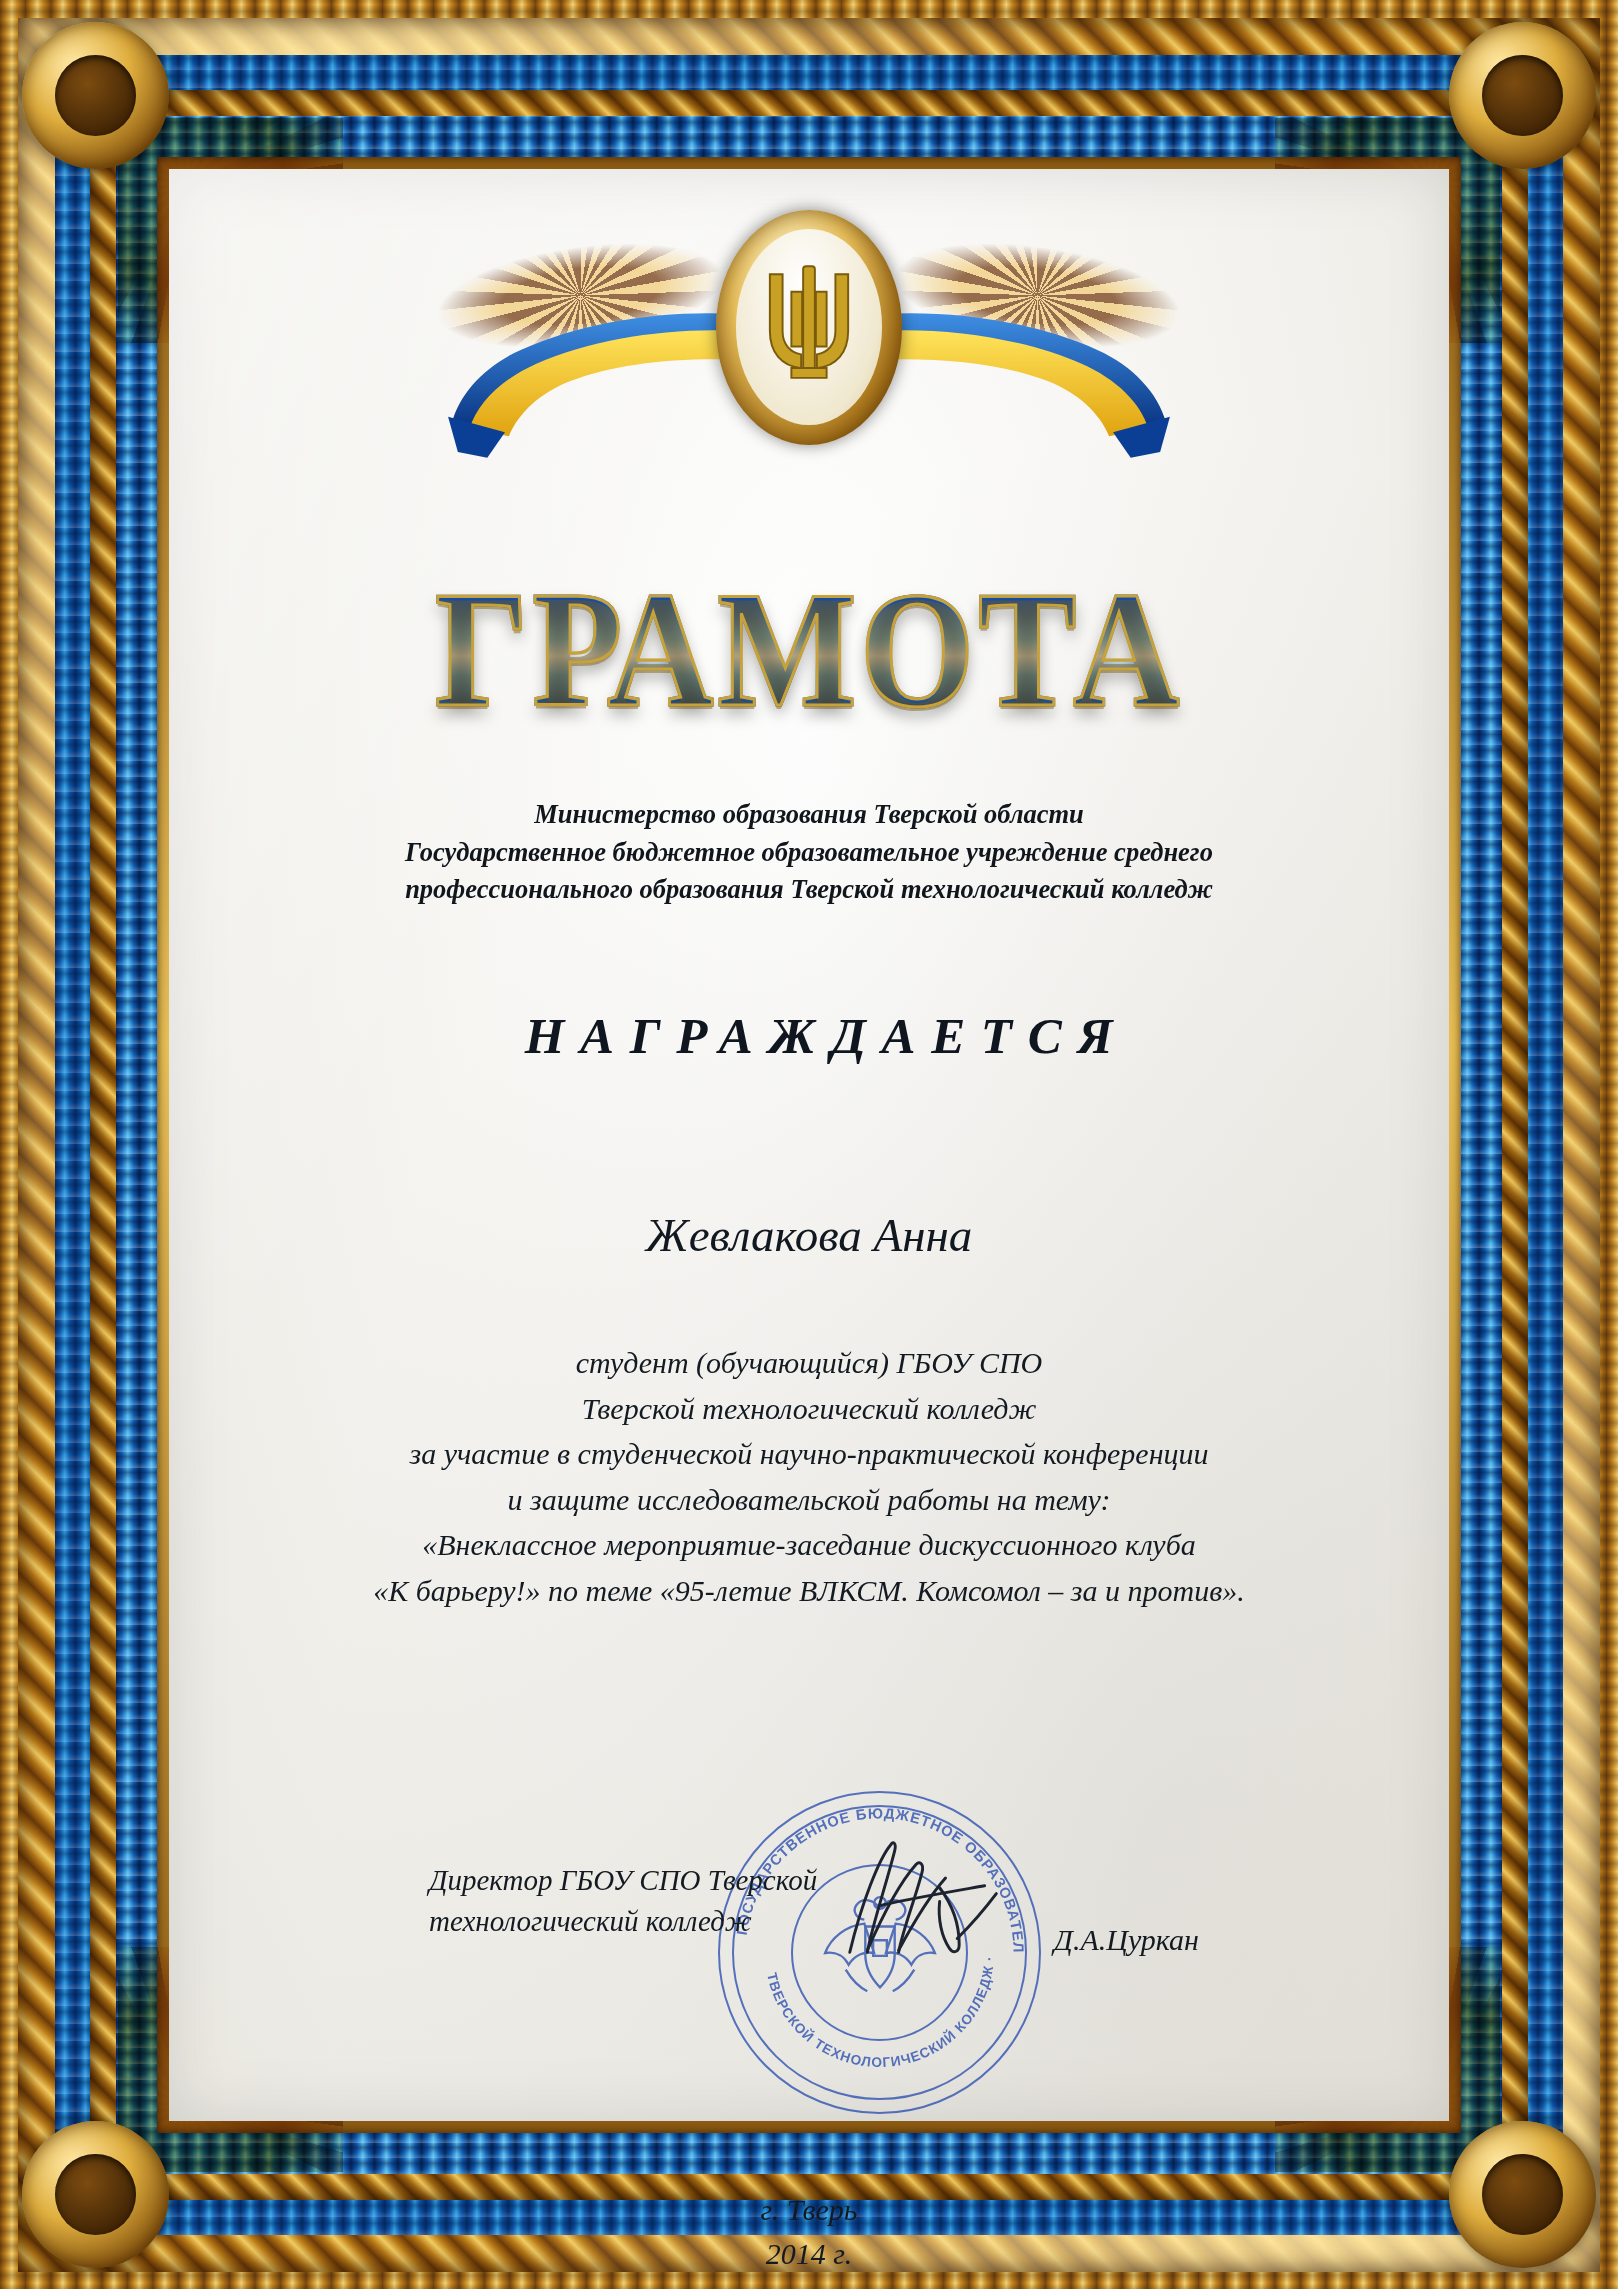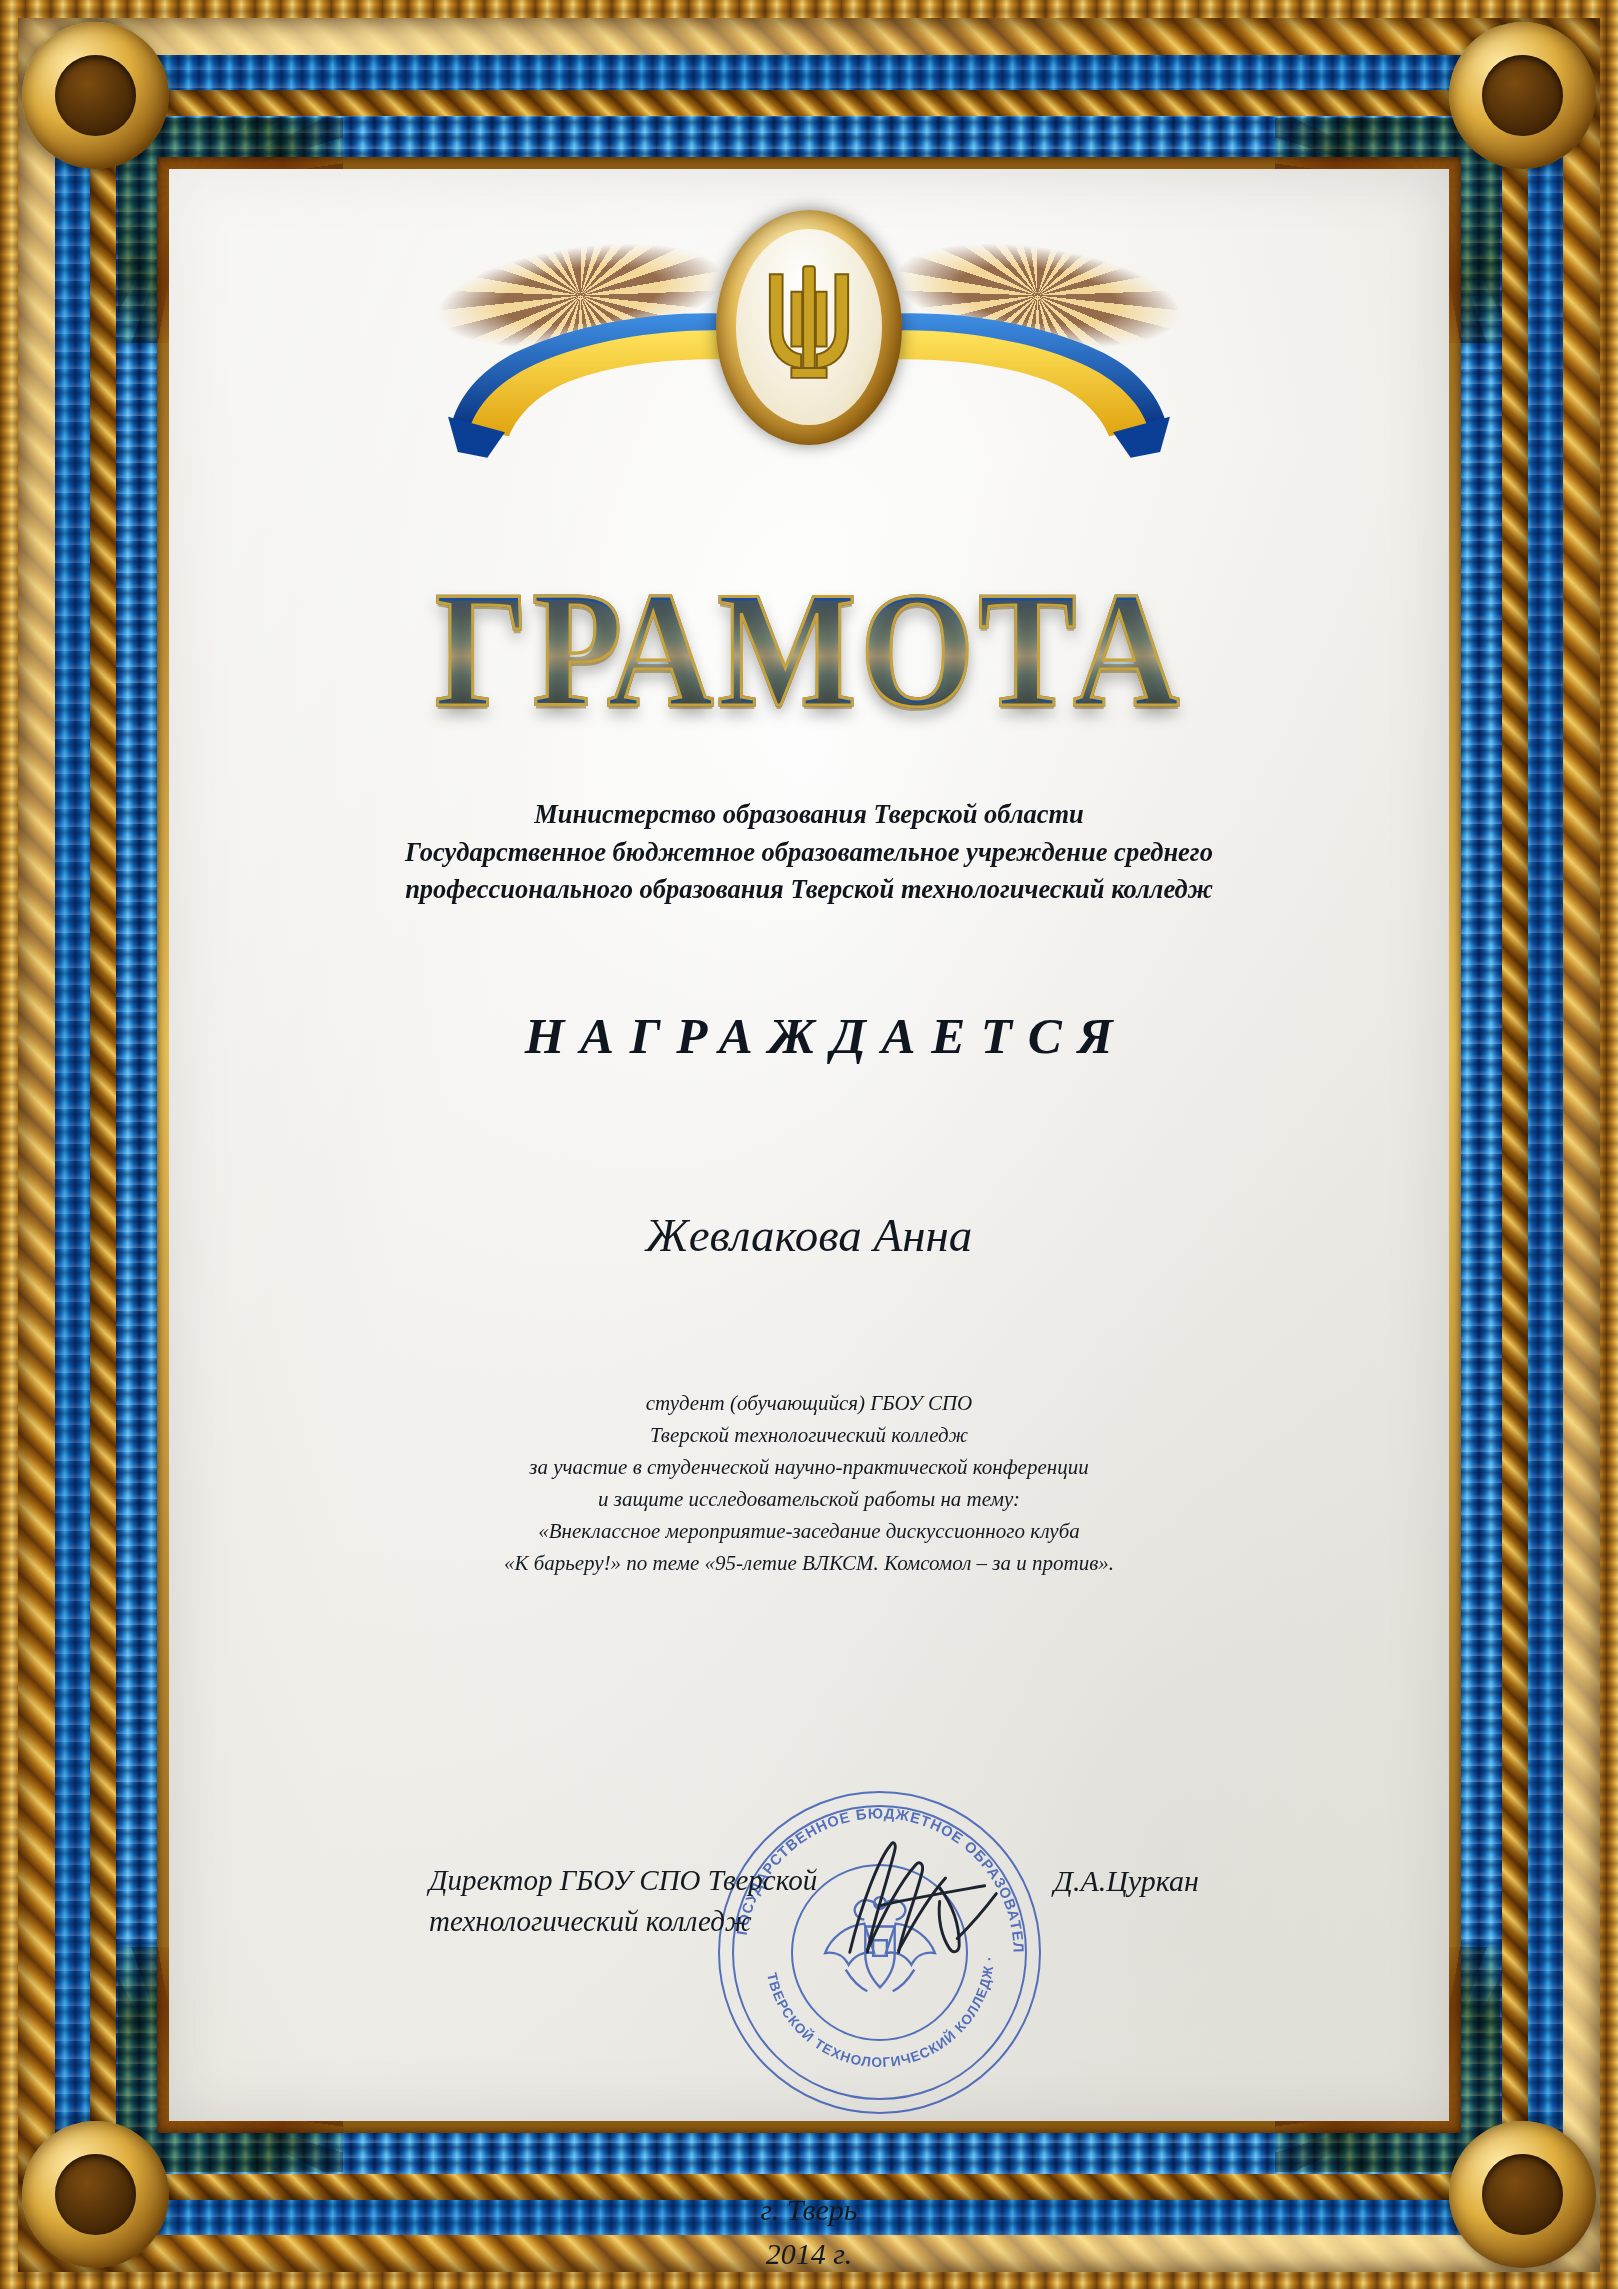--- a/index.html
+++ b/index.html
@@ -257,42 +257,41 @@
     font-weight: normal;
     font-size: 47px;
     color: #121820;
   }
   .body-text {
     position: absolute;
     left: 176px; right: 176px;
     top: 1171px;
     text-align: center;
     font-style: italic;
-    font-size: 21px;
+    font-size: 30px;
     line-height: 1.52;
     color: #131a22;
-    margin-top: 48px;
   }
   .body-text div { white-space: nowrap; }
 
   
   .sign-title {
     position: absolute;
     left: 260px;
     top: 1691px;
     font-style: italic;
     font-size: 29px;
     line-height: 1.4;
     color: #131a22;
     text-align: left;
   }
   .sign-name {
     position: absolute;
     right: 250px;
-    top: 1695px;
+    top: 1754px;
     font-style: italic;
     font-size: 30px;
     color: #131a22;
   }
   .signature {
     position: absolute;
     right: 421px;
     top: 1666px;
     width: 206px;
     height: 127px;

